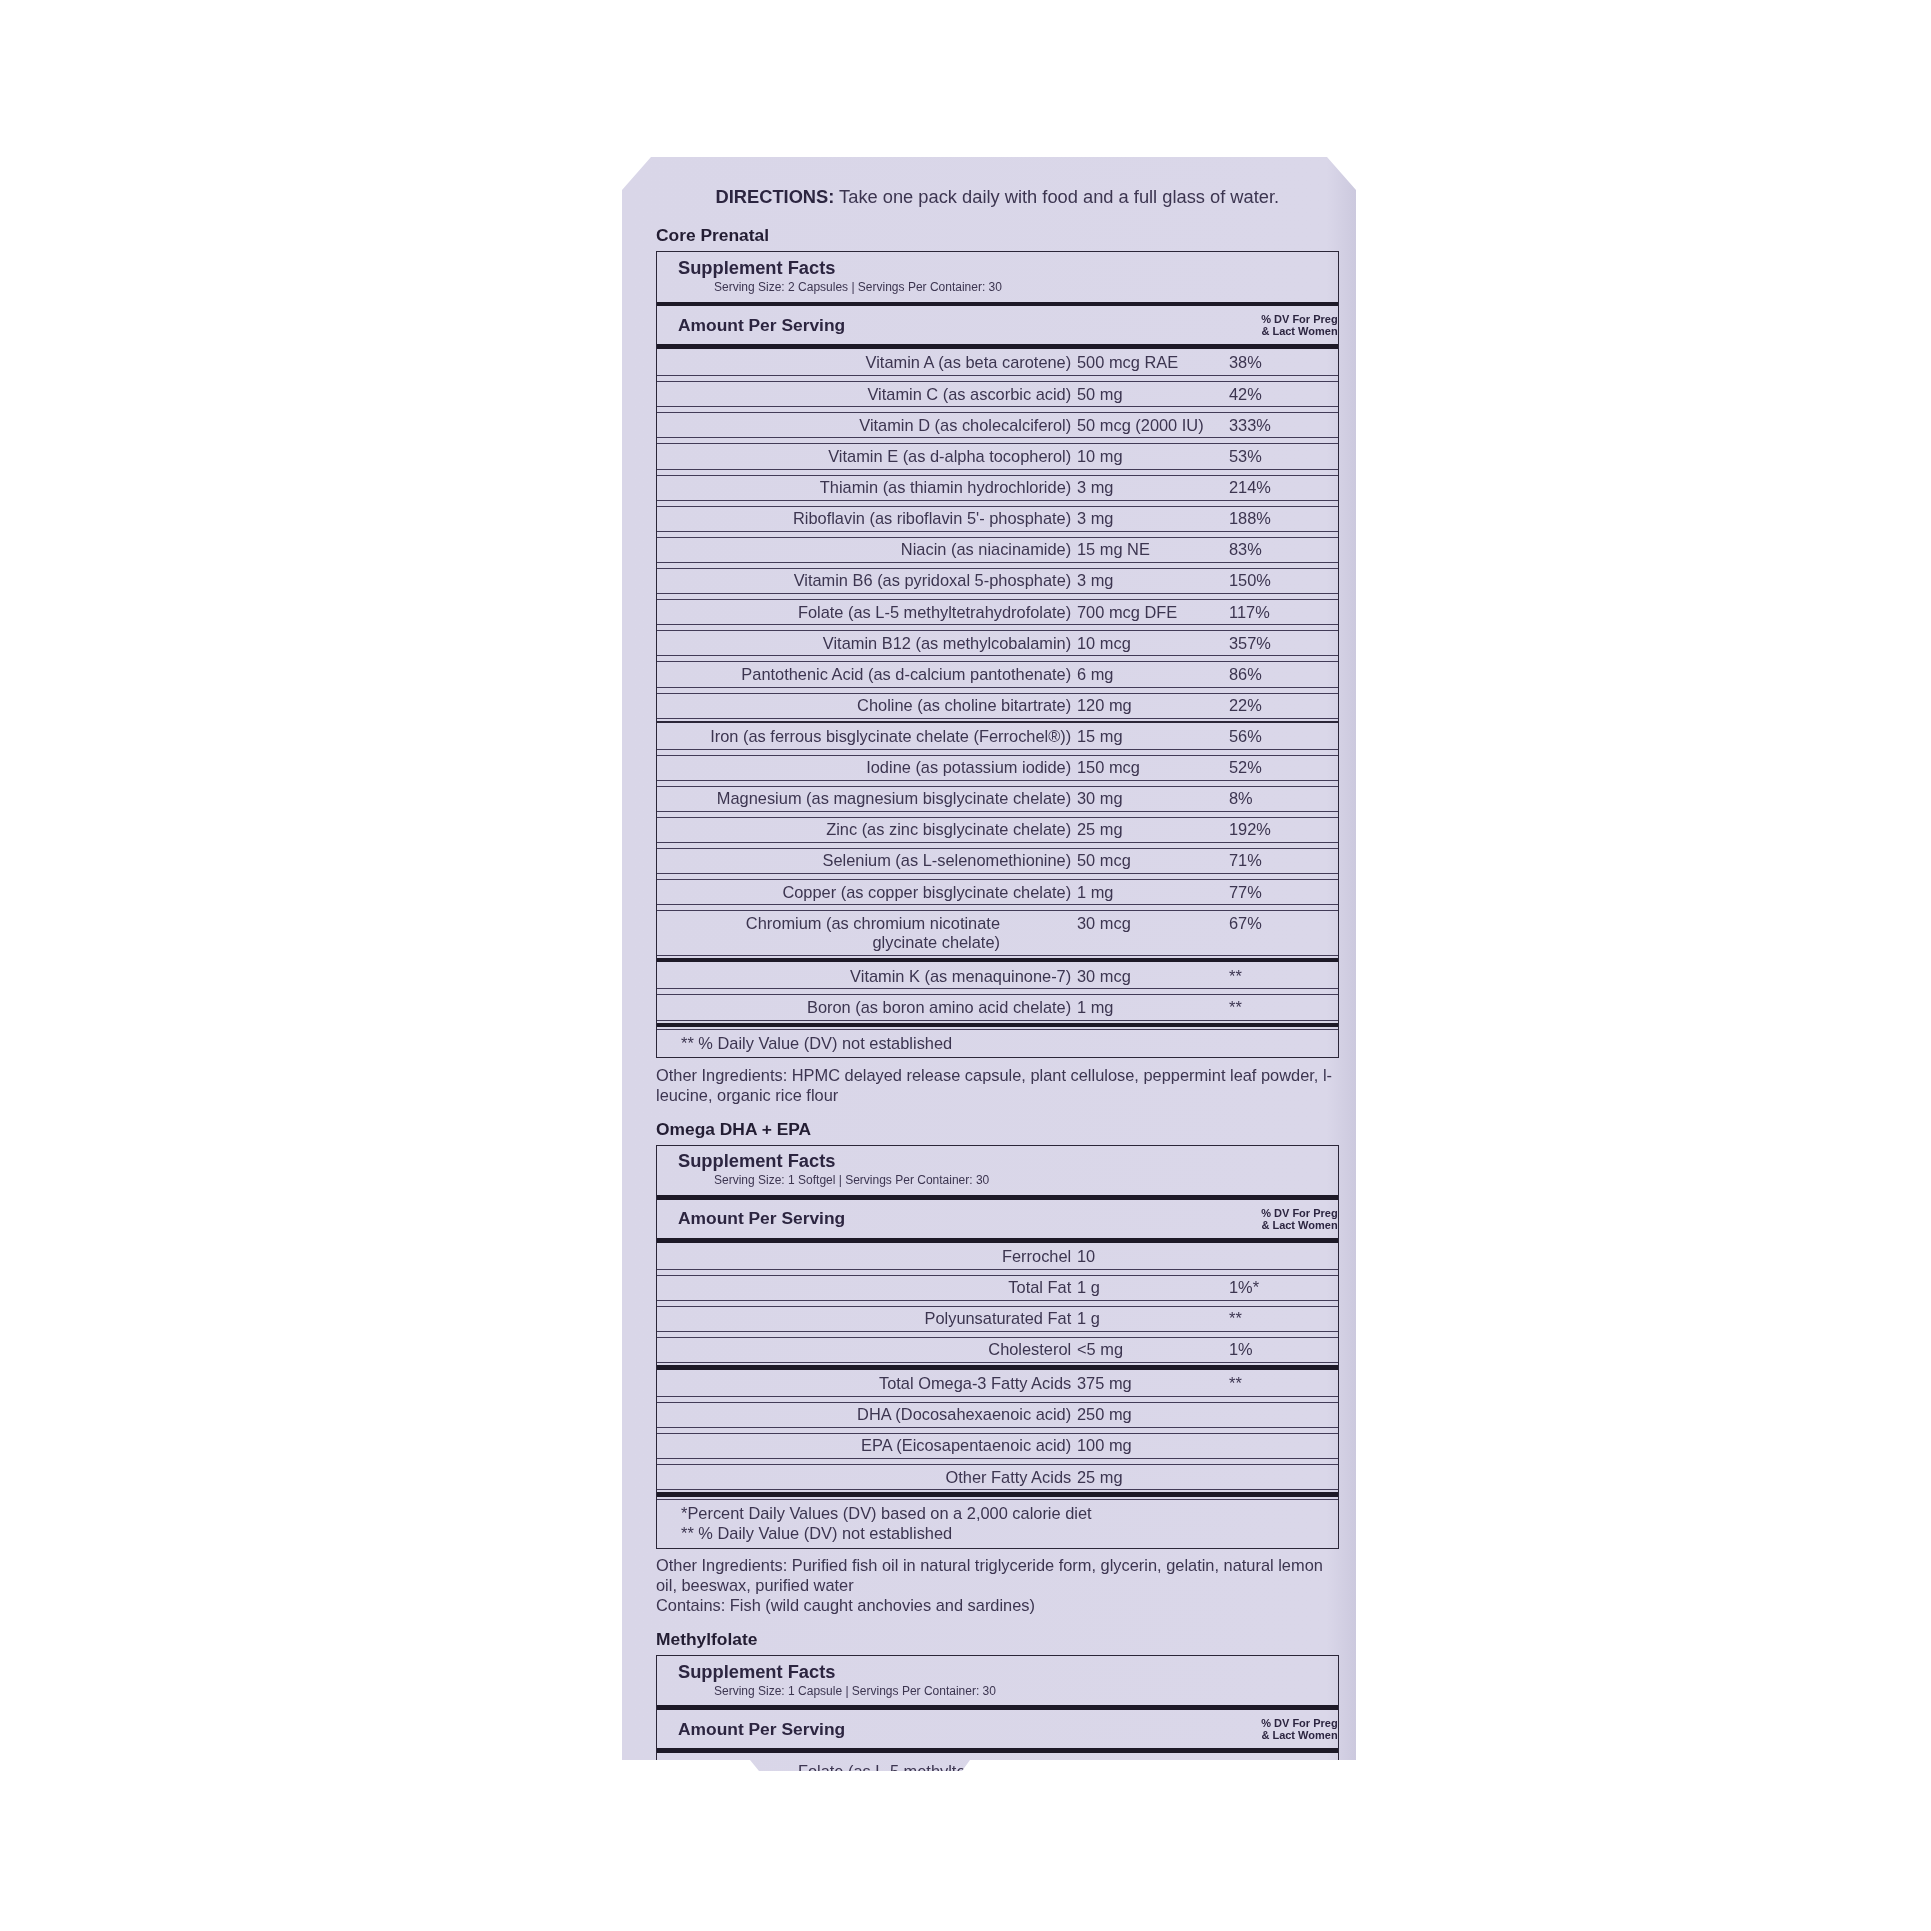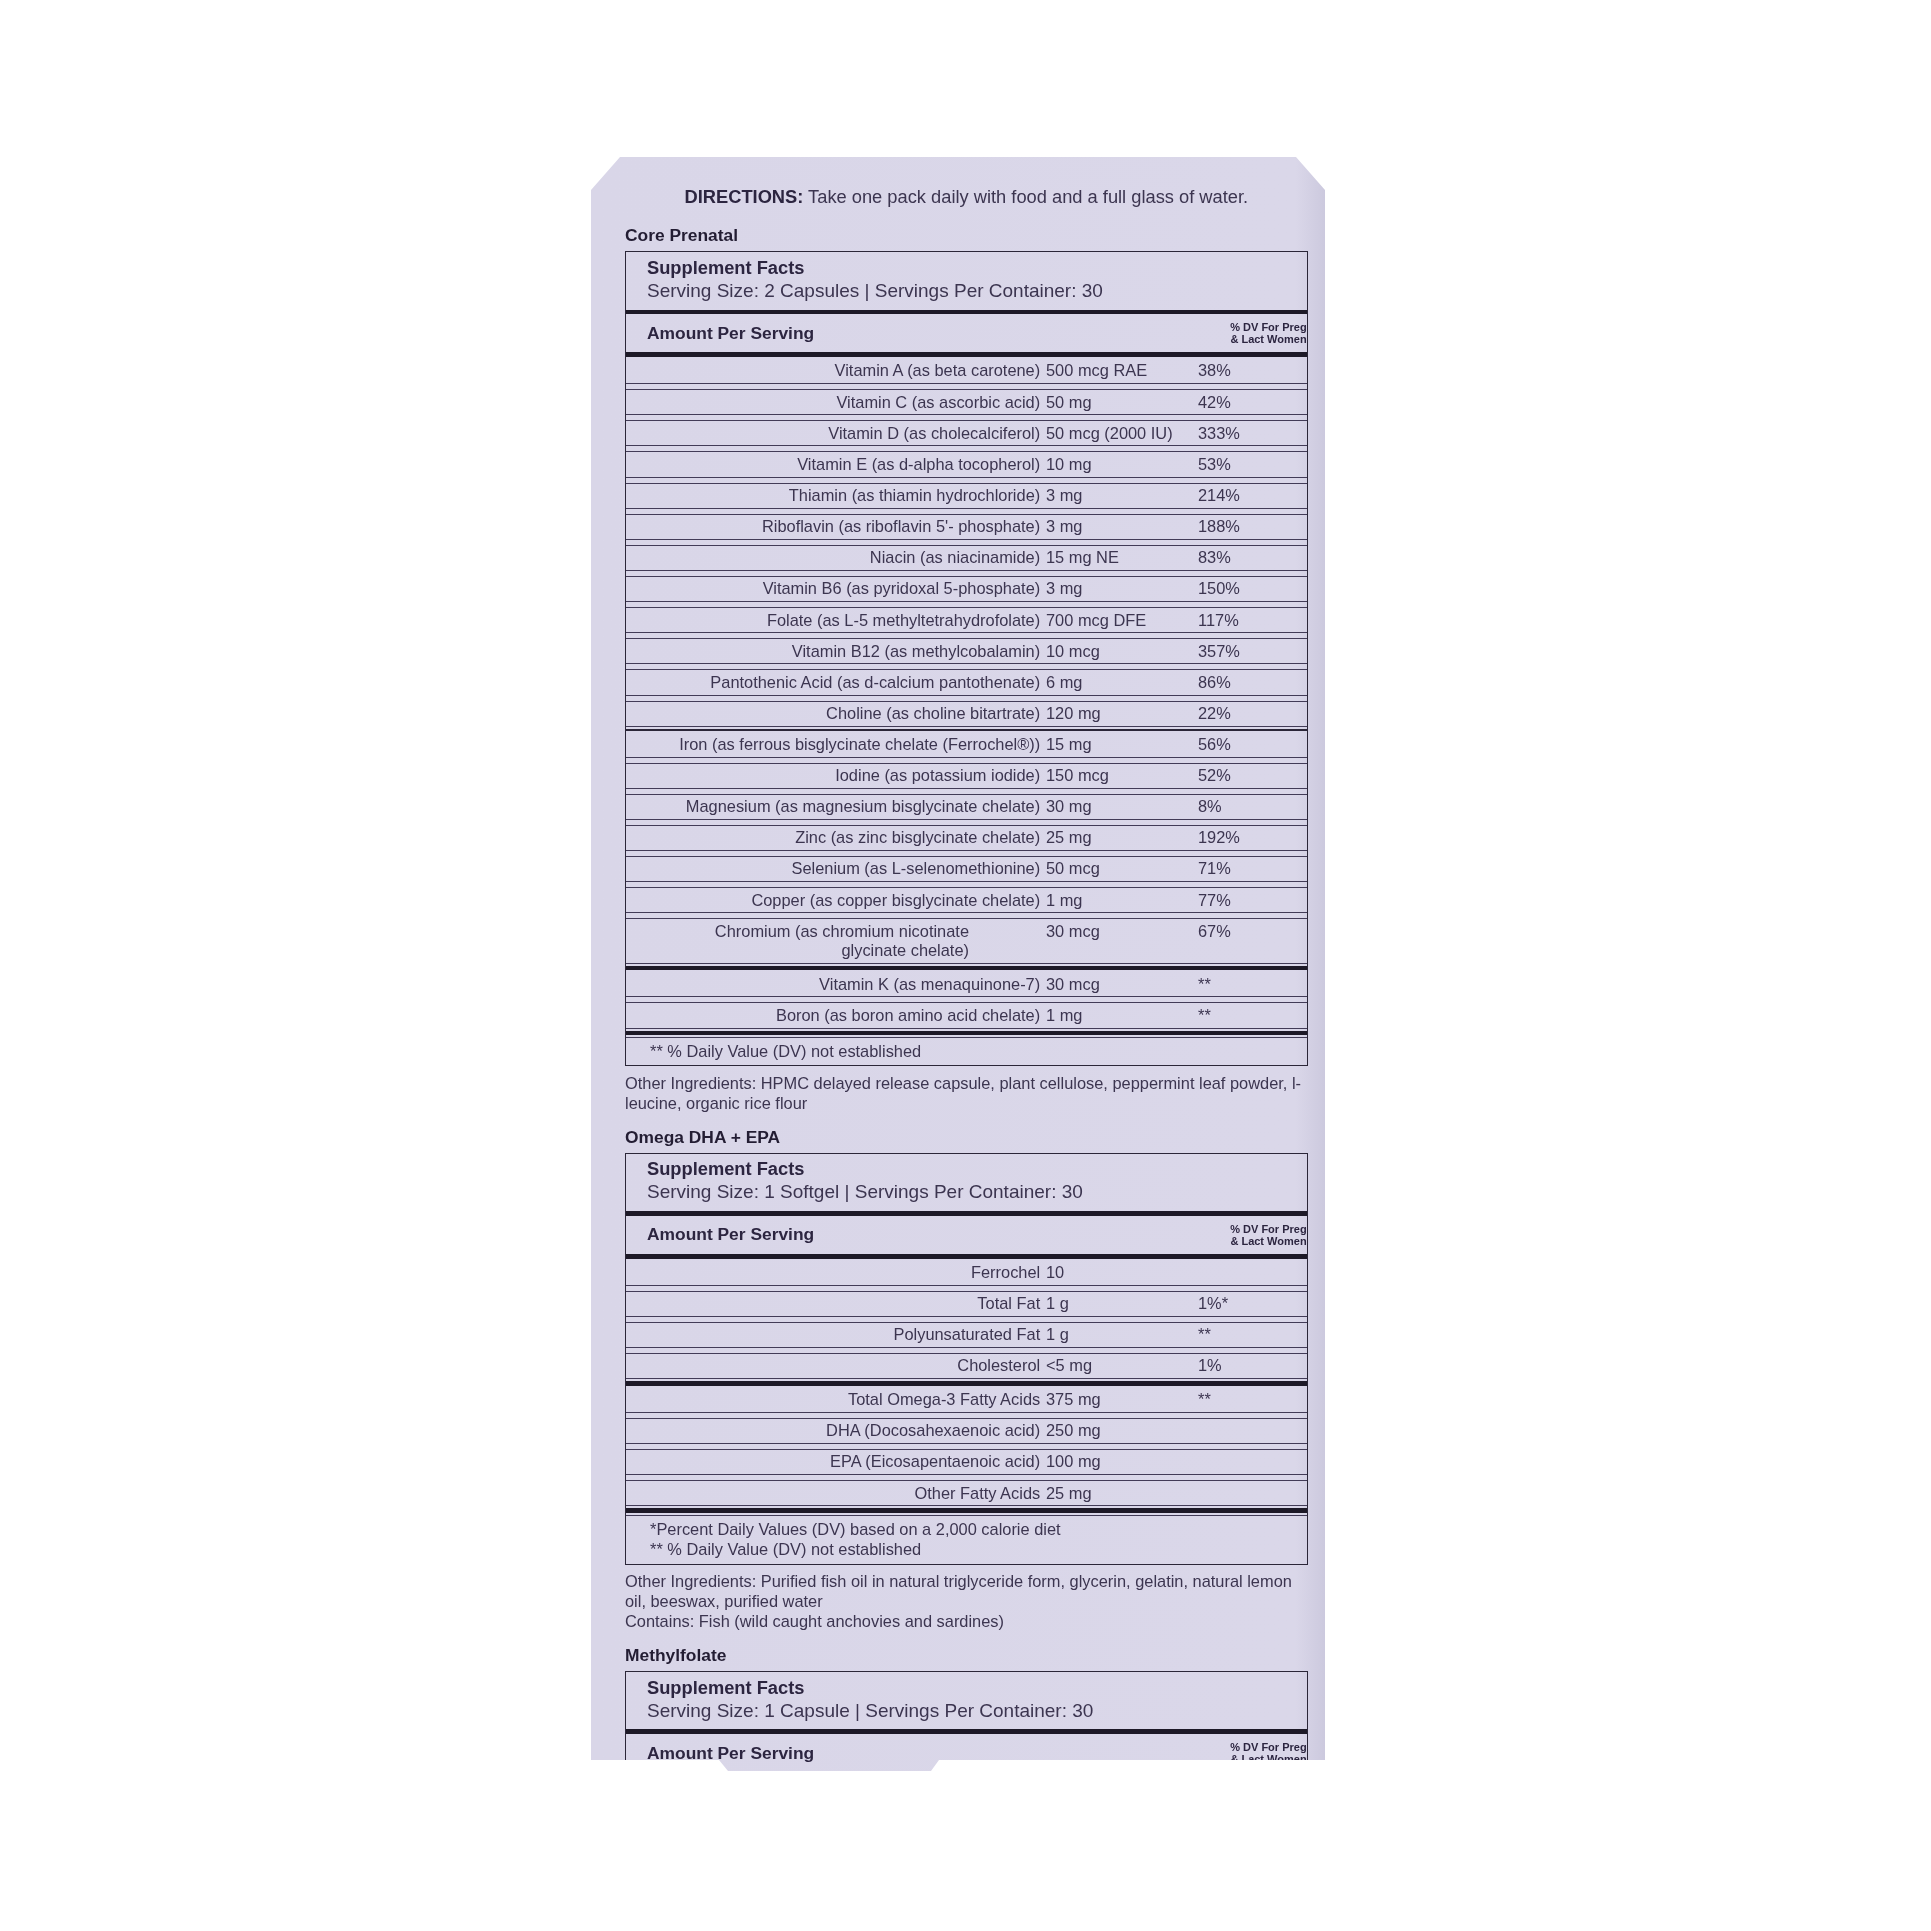--- a/index.html
+++ b/index.html
@@ -2,33 +2,33 @@
 <html><head>
 <meta charset="utf-8">
 <style>
   html,body{margin:0;padding:0;}
   body{
     width:1931px;height:1931px;position:relative;background:#ffffff;
     font-family:"Liberation Sans","DejaVu Sans",sans-serif;
     color:#3c3550;
   }
   .card{
-    position:absolute;left:591px;top:157px;width:734px;height:1622px;
+    position:absolute;left:622px;top:157px;width:734px;height:1622px;
     background:linear-gradient(90deg,#d9d6e8 0%,#dad7e9 96%,#ccc9de 100%);
     box-sizing:border-box;
     padding:25px 17.4px 0 34px;
     clip-path:polygon(29px 0,705px 0,734px 33px,734px 1603px,348px 1603px,340px 1614px,137px 1614px,128px 1603px,0 1603px,0 33px);
   }
   .directions{ text-align:center;font-size:18.3px;margin:3.9px 0 17.4px 0;color:#3c3550; }
   .b{font-weight:bold;color:#2c2540;}
   .sec-title{ font-size:17.4px;font-weight:bold;color:#231d33;margin:13.5px 0 4.8px 0; }
   .tbl{ border:1.4px solid #2b2638;background:transparent; }
   .facts{ padding:4.8px 0 5.8px 21px; }
   .facts-title{ font-size:18.3px; }
-  .facts-serving{ font-size:19px;margin-top:1px; }
+  .facts-serving{ font-size:12px;margin-top:1px;margin-left:36px; }
   .bar{ height:4.8px;background:#1d1927;margin:1.9px 0; }
   .bar-md{ height:1.9px;background:#2b2638;margin:1.9px 0; }
   .colhead{ display:flex;justify-content:space-between;align-items:center;padding:4.8px 0 4.8px 21px;gap:12px; }
   .amt-head{ font-size:17.4px; }
   .dv-head{ width:180px;font-size:11px;line-height:1.12;text-align:right;flex-shrink:0; }
   .row{
     display:grid;grid-template-columns:396px 152px 1fr;
     padding:2.4px 0 2.4px 24px;font-size:16.4px;line-height:1.18;
     border-top:1px solid #423b57;border-bottom:1px solid #423b57;
   }

